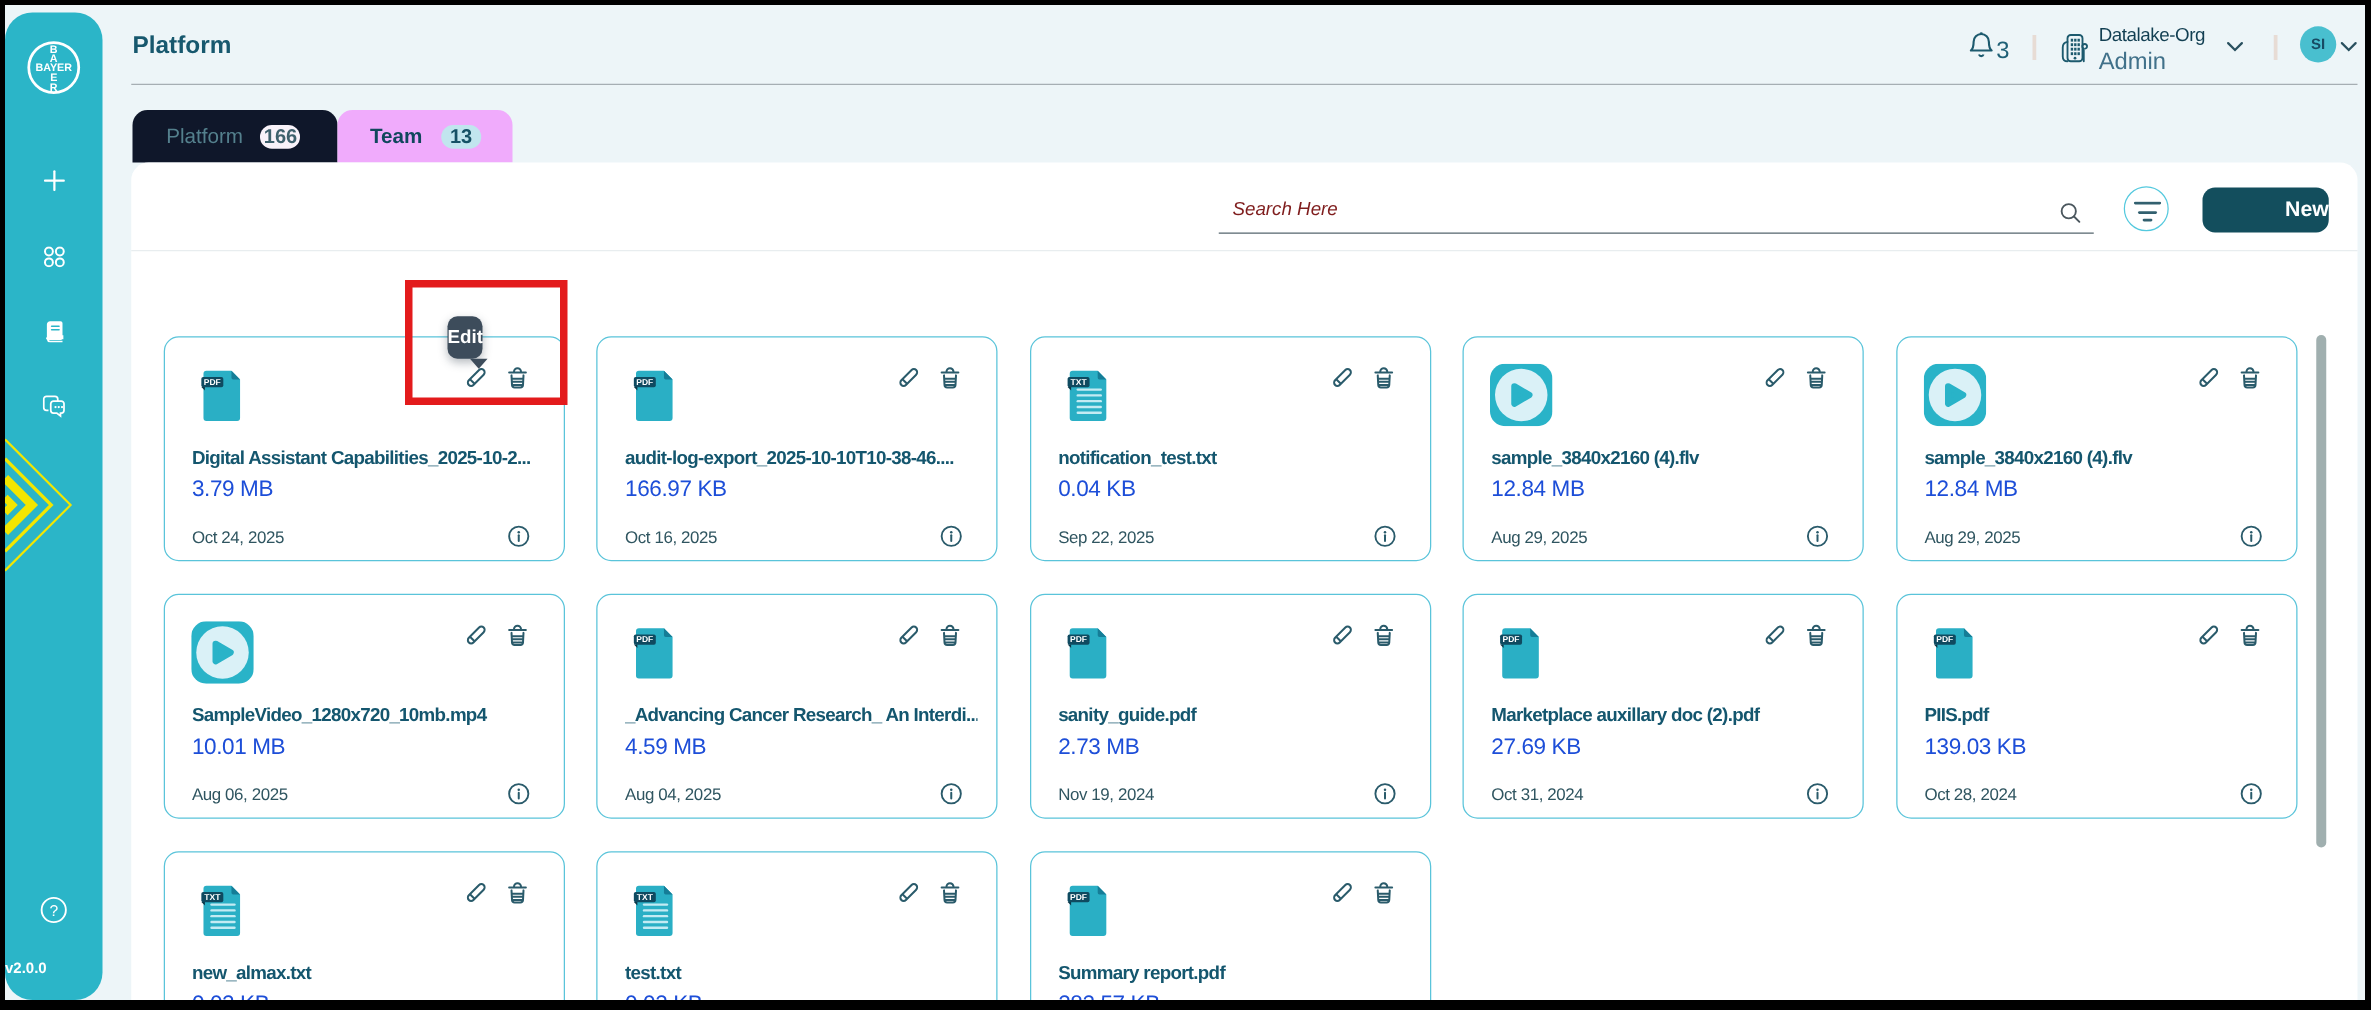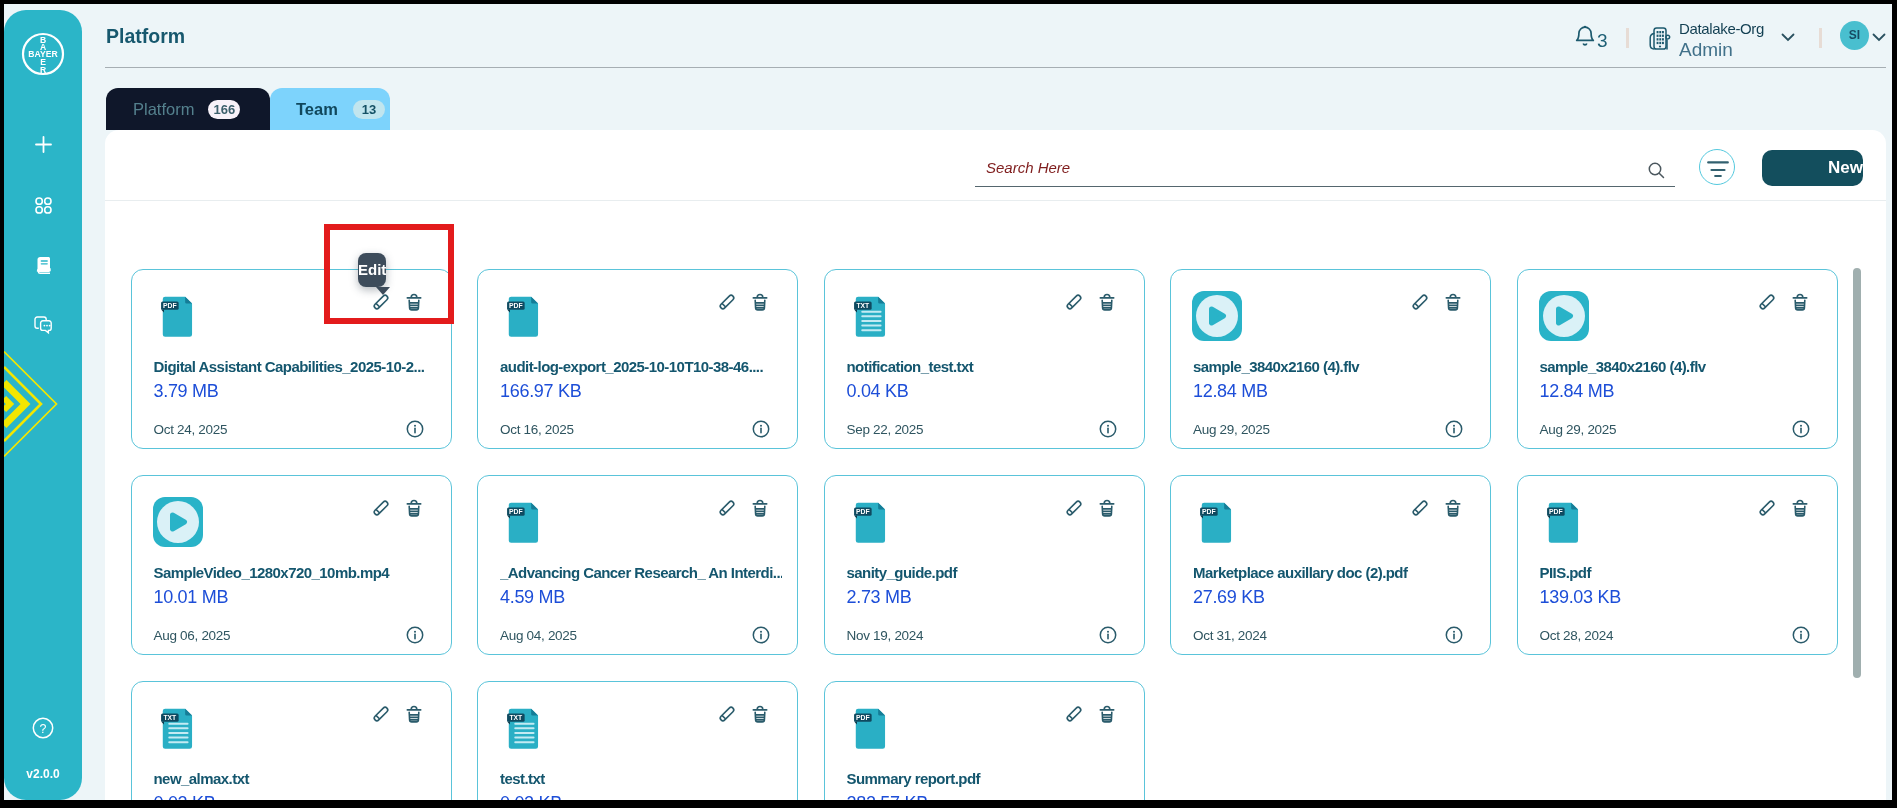--- a/index.html
+++ b/index.html
@@ -3,21 +3,21 @@
 <meta charset="utf-8">
 <style>
 *{margin:0;padding:0;box-sizing:border-box}
 html,body{width:1897px;height:808px;overflow:hidden}
 body{background:#000;font-family:"Liberation Sans",sans-serif;position:relative}
 .page{position:absolute;left:4px;top:4px;width:1888px;height:796px;background:#edf5f8;overflow:hidden}
 .abs{position:absolute}
 .sidebar{position:absolute;left:0;top:6px;width:78px;height:790px;background:#2bb5c8;border-radius:22px}
 .panel{position:absolute;left:101px;top:126px;width:1781px;height:670px;background:#fff;border-radius:14px 14px 0 0}
 .tab{position:absolute;top:84px;height:42px;border-radius:12px 12px 0 0;display:flex;align-items:center}
-.pill{display:inline-block;border-radius:10px;font-weight:bold;font-size:13px;text-align:center;line-height:19px;height:19px}
+.pill{display:inline-block;border-radius:10px;font-weight:bold;font-size:16px;text-align:center;line-height:19px;height:19px}
 .card{position:absolute;width:321px;height:180px;background:#fff;border:1px solid #5ac4da;border-radius:12px}
 .card .ttl{position:absolute;left:22px;top:88px;width:282px;font-size:15px;letter-spacing:-0.55px;font-weight:bold;color:#14566e;white-space:nowrap;overflow:hidden}
 .card .sz{position:absolute;left:22px;top:111px;font-size:18px;letter-spacing:-0.3px;color:#1d4ed8}
 .card .dt{position:absolute;left:22px;top:152px;font-size:13.5px;letter-spacing:-0.3px;color:#2f5560}
 .card .icn{position:absolute;left:24px;top:24px}
 .card .pen{position:absolute;left:239px;top:22px}
 .card .trs{position:absolute;left:272px;top:22px}
 .card .inf{position:absolute;left:274px;top:150px}
 </style>
 </head>
@@ -125,21 +125,21 @@
       <path d="M0 2.5 L52.5 55 L0 107.5" stroke-width="1.7"></path>
       <path d="M0 18 L37 55 L0 92" stroke-width="2.6"></path>
       <path d="M0 33.5 L21.5 55 L0 76.5" stroke-width="7"></path>
       <path d="M0 49 L6 55 L0 61" stroke-width="6"></path>
     </g>
   </svg>
   <svg class="abs" style="left:28px;top:713px" width="22" height="22" viewBox="0 0 22 22">
     <circle cx="11" cy="11" r="9.7" fill="none" stroke="#fff" stroke-width="1.5"></circle>
     <text x="11" y="15.5" font-size="12.5" fill="#fff" text-anchor="middle" font-family="Liberation Sans,sans-serif">?</text>
   </svg>
-  <div class="abs" style="left:0;top:763px;width:78px;text-align:center;color:#fff;font-size:12px;font-weight:bold">v2.0.0</div>
+  <div class="abs" style="left:0;top:763px;width:78px;text-align:left;color:#fff;font-size:12px;font-weight:bold">v2.0.0</div>
 
   <div class="abs" style="left:102px;top:21px;font-size:19.5px;font-weight:bold;color:#17586e">Platform</div>
   <svg class="abs" style="left:1571px;top:20px" width="20" height="24" viewBox="0 0 20 24">
     <g fill="none" stroke="#1d5a6e" stroke-width="1.7" stroke-linejoin="round">
       <path d="M10 3.2a6.1 6.1 0 0 0-6.1 6.1c0 4.8-1.3 6.3-2.2 7.1h16.6c-.9-.8-2.2-2.3-2.2-7.1A6.1 6.1 0 0 0 10 3.2z"></path>
       <path d="M8.2 19.6a1.9 1.9 0 0 0 3.6 0"></path>
       <path d="M9.3 3.1a.8.8 0 0 1 1.4 0"></path>
     </g>
   </svg>
   <div class="abs" style="left:1593px;top:26px;font-size:19px;color:#1f6076">3</div>
@@ -175,21 +175,21 @@
   <div class="abs" style="left:1836px;top:17px;width:29px;height:29px;border-radius:50%;background:#49bfcf;text-align:center;line-height:29px;font-size:12px;font-weight:bold;color:#174b63">SI</div>
   <svg class="abs" style="left:1868px;top:29px" width="14" height="9" viewBox="0 0 14 9">
       <path d="M1.5 1.5 7 7l5.5-5.5" fill="none" stroke="#29505f" stroke-width="1.8" stroke-linecap="round"></path>
     </svg>
   <div class="abs" style="left:101px;top:63px;width:1781px;height:1px;background:#a6aeb3"></div>
 
   <div class="tab" style="left:102px;width:164px;background:#0f172a">
     <span style="margin-left:27px;font-size:16.5px;color:#54808d">Platform</span>
     <span class="pill" style="margin-left:14px;width:32px;background:#f8f2f9;color:#3e616d">166</span>
   </div>
-  <div class="tab" style="left:266px;width:120px;background:#7dd3fc">
+  <div class="tab" style="left:266px;width:140px;background:#f0abfc">
     <span style="margin-left:26px;font-size:16.5px;font-weight:bold;color:#10475c">Team</span>
     <span class="pill" style="margin-left:15px;width:32px;background:#c1e5ee;color:#155165">13</span>
   </div>
 
   <div class="panel"></div>
   <div class="abs" style="left:982px;top:155px;font-size:15px;font-style:italic;color:#7f1d1d">Search Here</div>
   <div class="abs" style="left:971px;top:182px;width:700px;height:1px;background:#55666e"></div>
   <svg class="abs" style="left:1644px;top:158px" width="17" height="17" viewBox="0 0 17 17">
     <circle cx="7" cy="7" r="5.7" fill="none" stroke="#4b575e" stroke-width="1.5"></circle>
     <line x1="11.2" y1="11.2" x2="15.5" y2="15.5" stroke="#4b575e" stroke-width="1.5" stroke-linecap="round"></line>

